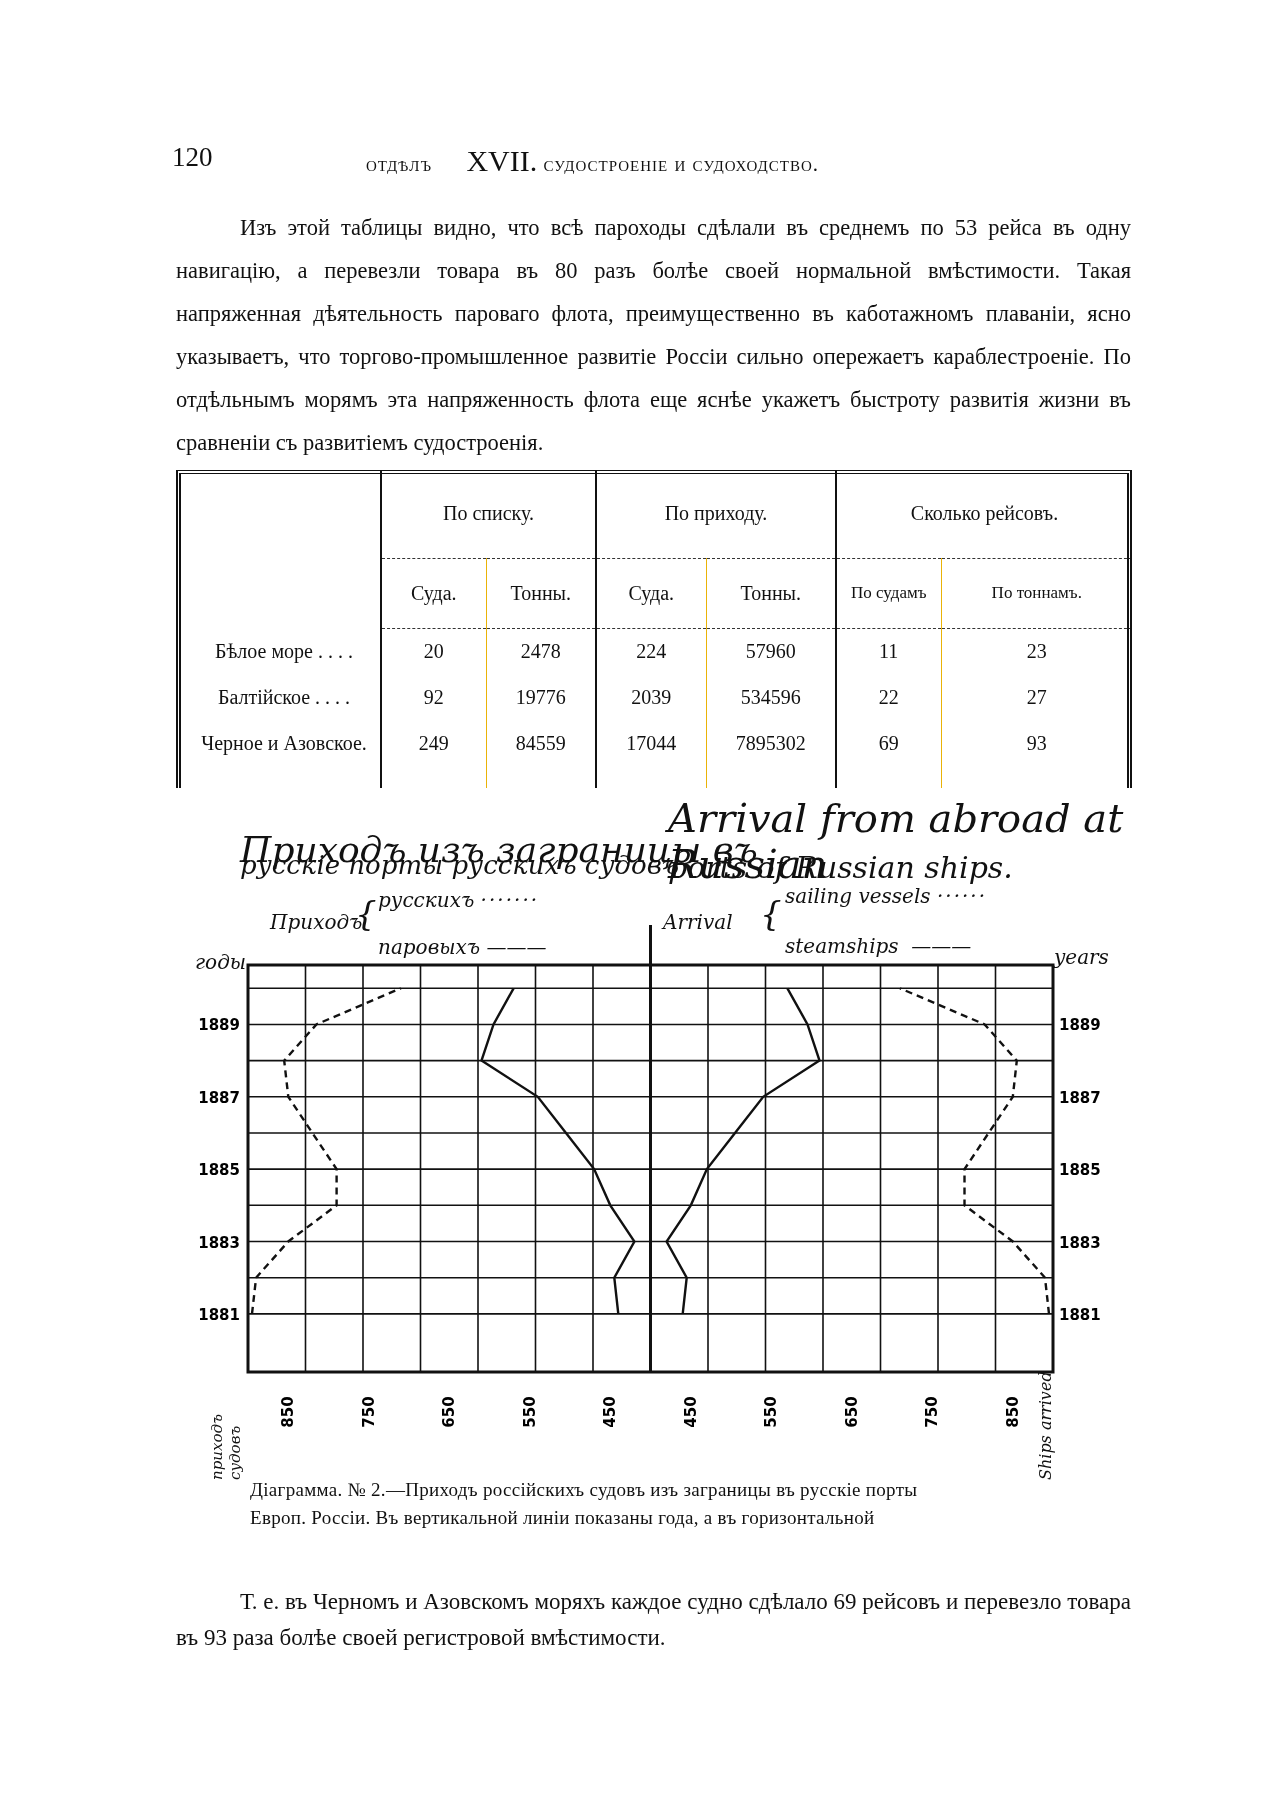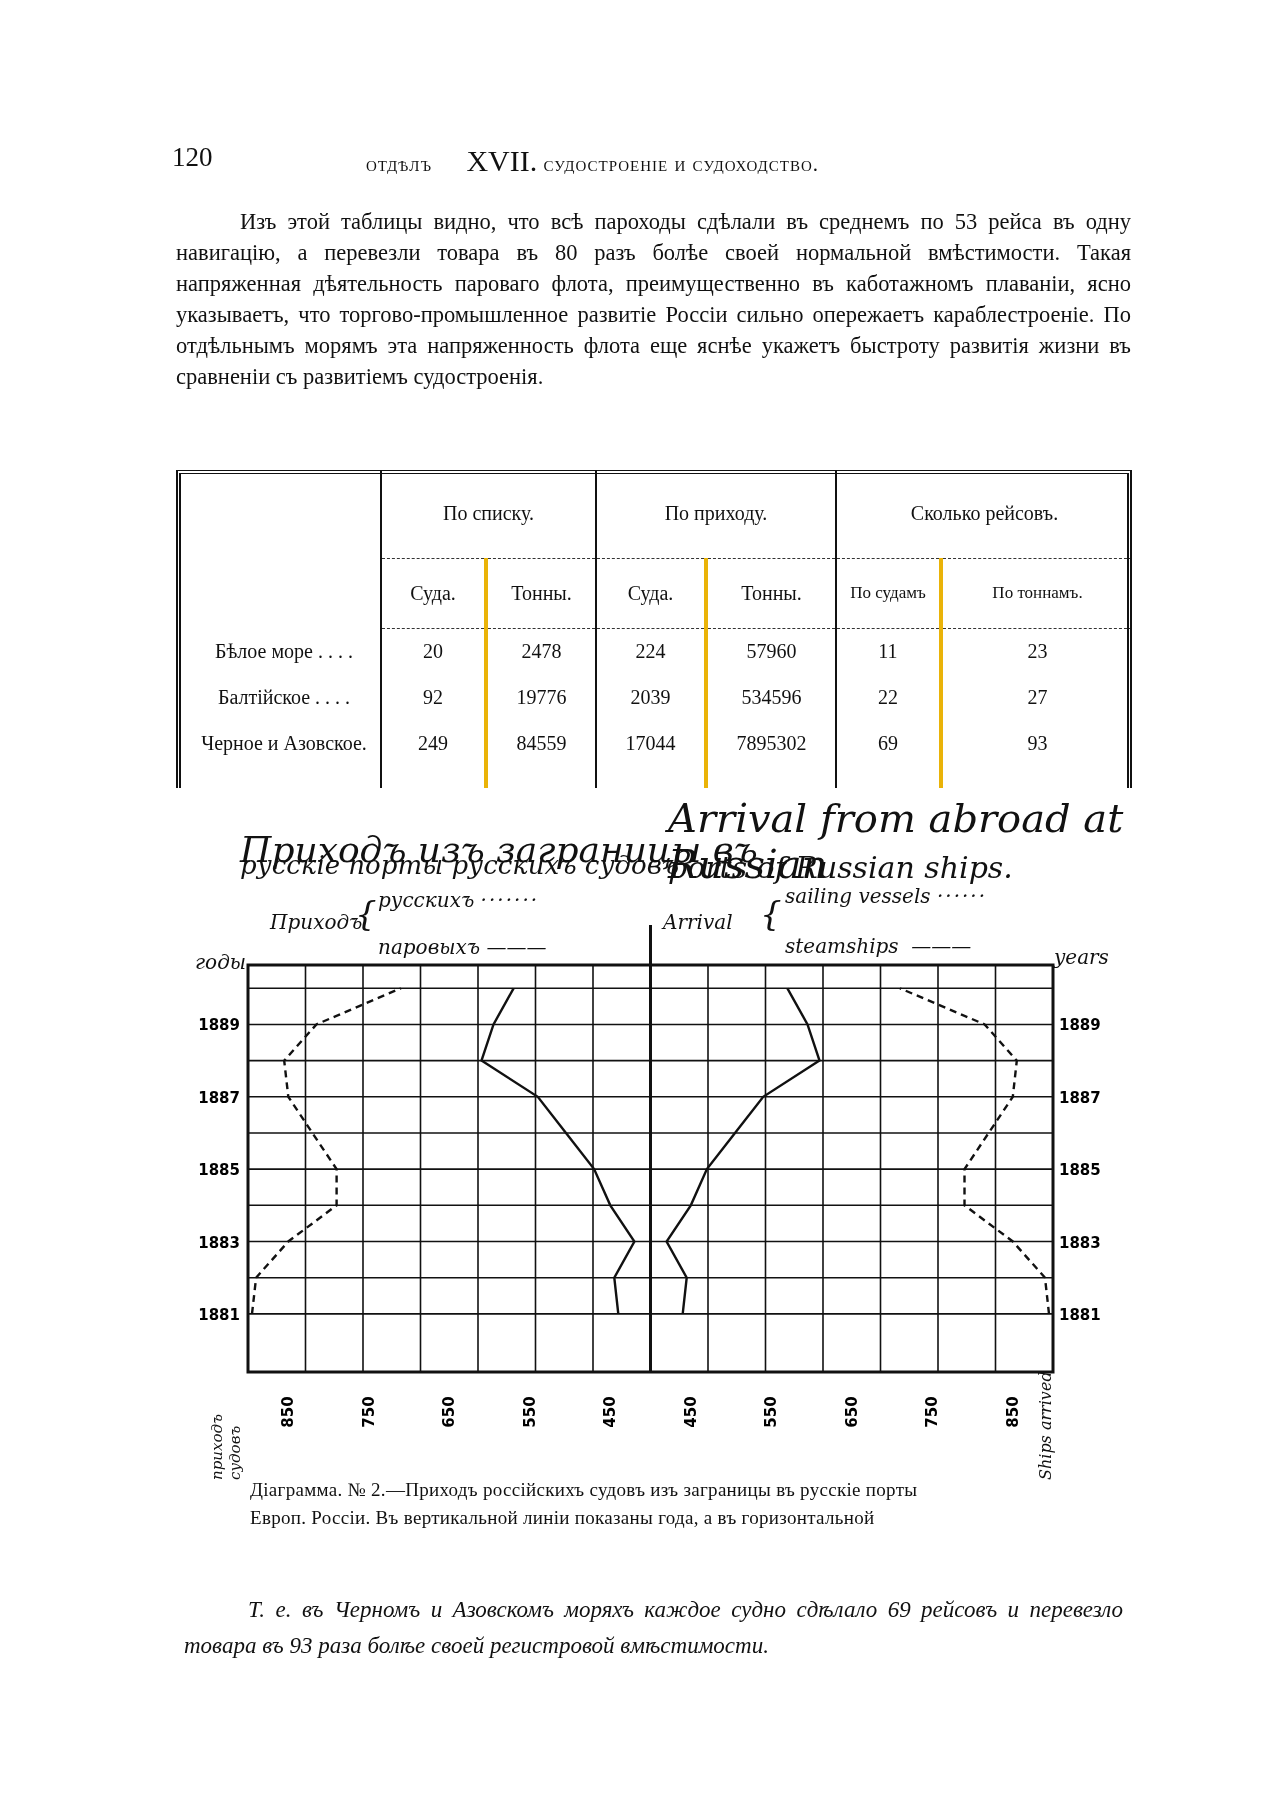--- a/index.html
+++ b/index.html
@@ -2,42 +2,42 @@
 <html><head>
 <meta charset="utf-8">
 <style>
   html, body { margin: 0; padding: 0; background: #ffffff; }
   body { width: 1286px; height: 1814px; position: relative; overflow: hidden;
          font-family: "Liberation Serif", "DejaVu Serif", serif; color: #111; }
   .abs { position: absolute; }
   .pageno { left: 172px; top: 142px; font-size: 27px; }
   .running { left: 366px; top: 144px; font-size: 21px; letter-spacing: 1px; font-variant: small-caps; }
   .running .big { font-size: 30px; letter-spacing: 0; margin-left: 28px; }
-  .para { left: 176px; top: 206px; width: 955px; font-size: 22.5px; line-height: 31px; text-align: justify; }
+  .para { left: 176px; top: 206px; width: 955px; font-size: 22.5px; line-height: 43px; text-align: justify; }
   .para p { margin: 0; text-indent: 64px; }
   
   .tbl { left: 176px; top: 470px; width: 956px; height: 318px; }
   table.data { border-collapse: collapse; width: 100%; height: 100%; font-size: 20px; padding-left: 28px; }
   table.data td { text-align: center; padding: 0; }
   .tbl-frame { position: absolute; left: 0; top: 0; right: 0; bottom: 0; border-top: 4px double #111; border-left: 5px double #111; border-right: 5px double #111; pointer-events: none; }
   .c-row { text-align: right; padding-left: 12px !important; }
   .vline { border-left: 2px solid #111; }
-  .vthin { border-left: 4px solid #eab308; }
+  .vthin { border-left: 1px solid #eab308; }
   .hdash { border-bottom: 1px dashed #333; }
   
   .hand { font-family: "DejaVu Serif", serif; font-style: italic; color: #111; }
   .h-ru1 { left: 240px; top: 795px; font-size: 36px; margin-top: 34px; }
   .h-ru2 { left: 240px; top: 850px; font-size: 26px; }
   .h-en1 { left: 668px; top: 795px; font-size: 40px; }
   .h-en2 { left: 668px; top: 850px; font-size: 30px; }
   .leg { font-size: 20px; }
   .caption { left: 250px; top: 1476px; width: 820px; font-size: 19px; line-height: 28px; text-align: justify; letter-spacing: 0.3px; }
   .caption p { margin: 0; }
   .bottom { left: 176px; top: 1584px; width: 955px; font-size: 23px; line-height: 36px; text-align: justify; }
-  .bottom p { margin: 8px; text-indent: 64px; font-style: italic; }
+  .bottom p { margin: 0; text-indent: 64px; }
   svg text { font-family: "DejaVu Sans", sans-serif; font-weight: bold; }
 </style>
 </head>
 <body>
 
 <div class="abs pageno">120</div>
 <div class="abs running">
   <span>отдѣлъ</span>
   <span class="big">XVII.</span>
   <span>судостроеніе и судоходство.</span>

